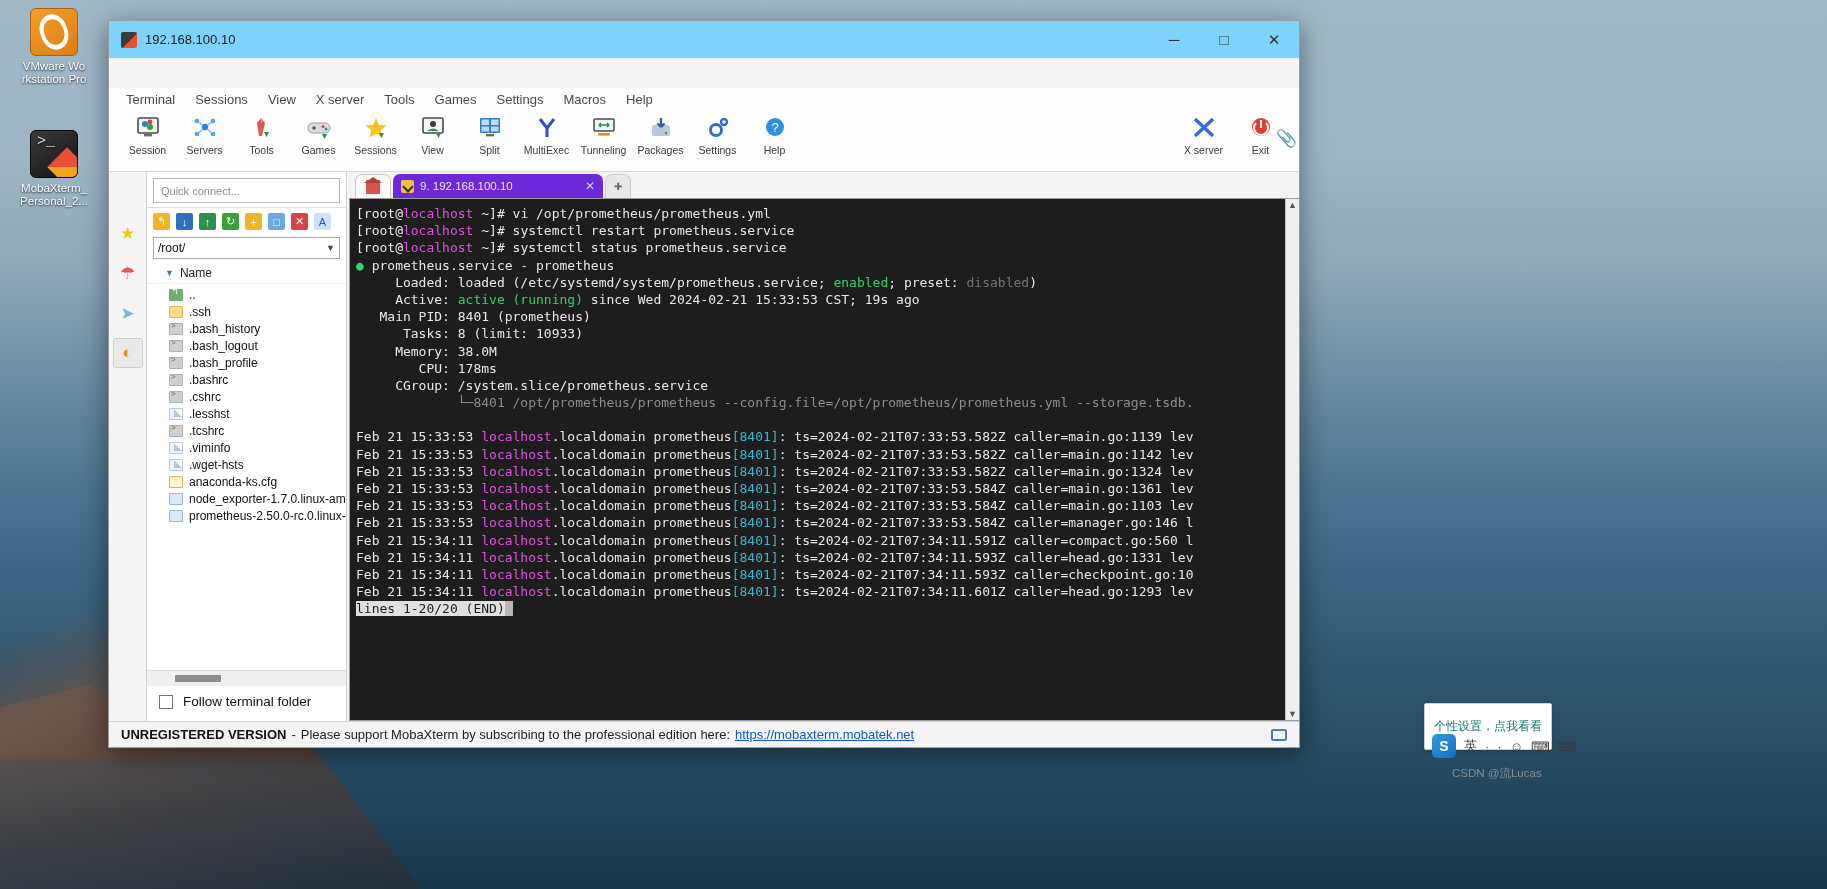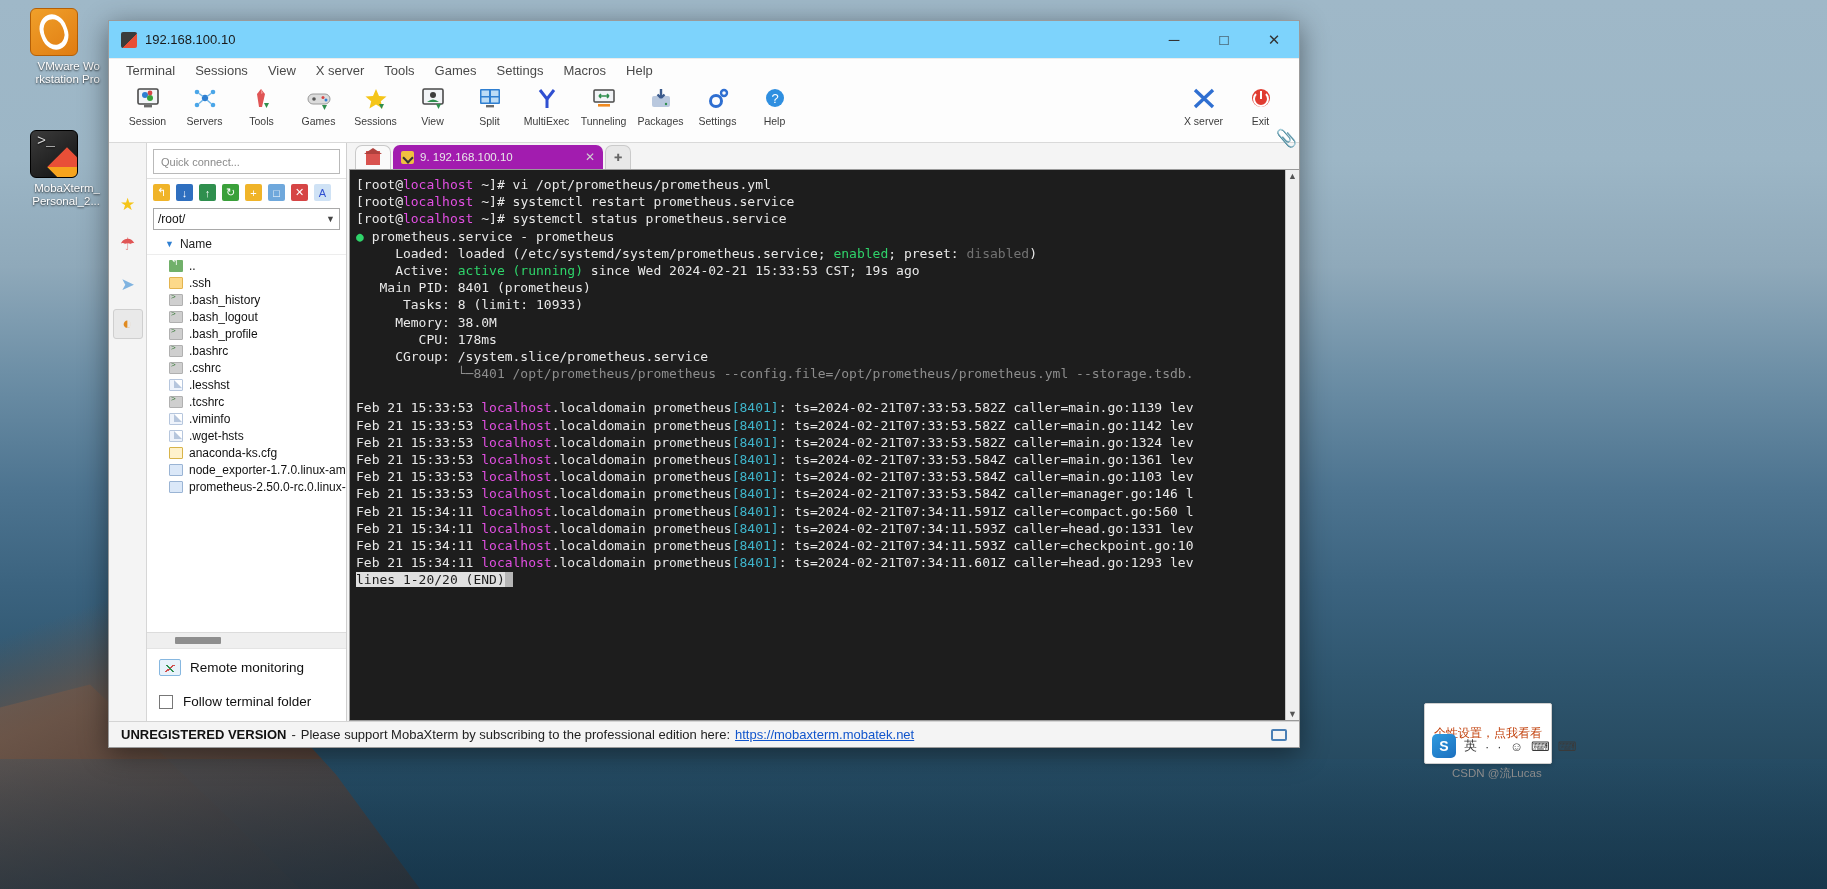--- a/index.html
+++ b/index.html
@@ -30,21 +30,21 @@
     background: linear-gradient(150deg, rgba(150,120,100,.55), rgba(70,50,42,.95));
     clip-path: polygon(0% 45%, 30% 38%, 55% 60%, 78% 80%, 100% 100%, 0% 100%);
   }
   #desk-water {
     position:absolute; left:0; right:0; bottom:0; height:130px;
     background: linear-gradient(to bottom, rgba(35,80,110,.25), rgba(18,50,72,.55));
   }
 
   
   .desk-icon {
-    position: absolute; width: 92px; text-align: right;
+    position: absolute; width: 92px; text-align: center;
     color: #fff; font-size: 11.5px; line-height: 13px;
     text-shadow: 0 1px 2px rgba(0,0,0,.85);
   }
   .desk-icon .glyph {
     width: 48px; height: 48px; margin: 0 auto 4px;
     display: flex; align-items: center; justify-content: center;
     border-radius: 6px;
   }
   .vm-glyph {
     background: linear-gradient(145deg, #f0a02a, #e07c12);
@@ -98,20 +98,21 @@
     width: 50px; height: 100%;
     display: flex; align-items: center; justify-content: center;
     color: #333; font-size: 15px;
   }
 
   
   #menubar {
     height: 22px; display: flex; align-items: center;
     padding-left: 8px; gap: 2px; flex: 0 0 auto;
     background: #fdfdfd;
+    margin-top: 29px;
   }
   .menu-item {
     font-size: 13px; color: #4a4a4a;
     padding: 2px 9px; border-radius: 2px;
   }
 
   
   #toolbar {
     height: 62px; background: #fdfdfd; display: flex;
     align-items: flex-start; padding: 2px 10px 0;
@@ -209,21 +210,21 @@
   #tabstrip {
     height: 26px; display: flex; align-items: flex-end; gap: 2px;
     padding-left: 8px; background: #f4f4f4;
   }
   .tab {
     height: 24px; display: flex; align-items: center; gap: 6px;
     padding: 0 8px; font-size: 11.5px;
     border-radius: 7px 7px 0 0;
   }
   .tab.home { background: #fafafa; border: 1px solid #c9c9c9; border-bottom: none; padding: 0 10px; }
-  .tab.active { background: #a21caf; color: #e8e8e8; min-width: 210px; }
+  .tab.active { background: #6d28d9; color: #e8e8e8; min-width: 210px; }
   .tab.plus { background: #e8e8e8; border: 1px solid #cacaca; border-bottom:none; }
   .tab .x { margin-left: auto; font-size: 12px; color: #cfcfcf; padding-left: 10px; }
   .tab-pin { width: 13px; height: 13px; background: #f0c040; border-radius: 2px; position:relative; }
   .tab-pin::after { content:""; position:absolute; left:3px; top:3px; width:6px; height:6px;
                     border-left:2px solid #333; border-bottom:2px solid #333; transform:rotate(-45deg); }
   .home-ic { width: 14px; height: 14px; background:#d9534f; position:relative; }
   .home-ic::before { content:""; position:absolute; left:-2px; top:-3px; border-left:9px solid transparent;
                      border-right:9px solid transparent; border-bottom:6px solid #b0413d; }
 
   #term-wrap { flex: 1 1 auto; display: flex; min-height: 0; border: 1px solid #9a9a9a; border-right: none;
@@ -259,21 +260,21 @@
   }
   #unreg { font-weight: bold; color: #111; }
   #status-link { color: #1155cc; text-decoration: underline; }
   #status-right { margin-left: auto; display: flex; align-items: center; }
   #mon-ic { width: 16px; height: 12px; border: 2px solid #4a7fb5; border-radius: 2px; }
 
   
   #tip-bubble {
     position: absolute; left: 1424px; top: 703px;
     background: #ffffff; border: 1px solid #cfcfcf;
-    padding: 21px 9px; font-size: 12px; color: #c2410c;
+    padding: 14px 9px; font-size: 12px; color: #0f766e;
     border-radius: 2px; box-shadow: 0 1px 4px rgba(0,0,0,.2);
   }
   #ime-bar {
     position: absolute; left: 1424px; top: 731px; height: 30px;
     display: flex; align-items: center; gap: 8px;
     padding: 0 8px; font-size: 13px; color: #333;
   }
   #ime-logo {
     width: 24px; height: 24px; border-radius: 5px;
     background: linear-gradient(145deg,#2f9be0,#1b6fbe);
@@ -603,24 +604,20 @@
         <div class="file-row">
             <span class="fic gz"></span>
             <span>prometheus-2.50.0-rc.0.linux-a</span>
           </div>
       </div>
 
       <div id="hscroll-area">
         <div id="hscroll-thumb"></div>
       </div>
 
-      <div id="remote-mon">
-        <span id="rm-icon"></span>
-        <span>Remote monitoring</span>
-      </div>
       <div id="follow-row">
         <span id="follow-box"></span>
         <span>Follow terminal folder</span>
       </div>
     </div>
 
     <div id="term-area">
       <div id="tabstrip">
         <div class="tab home">
           <span class="home-ic"></span>

